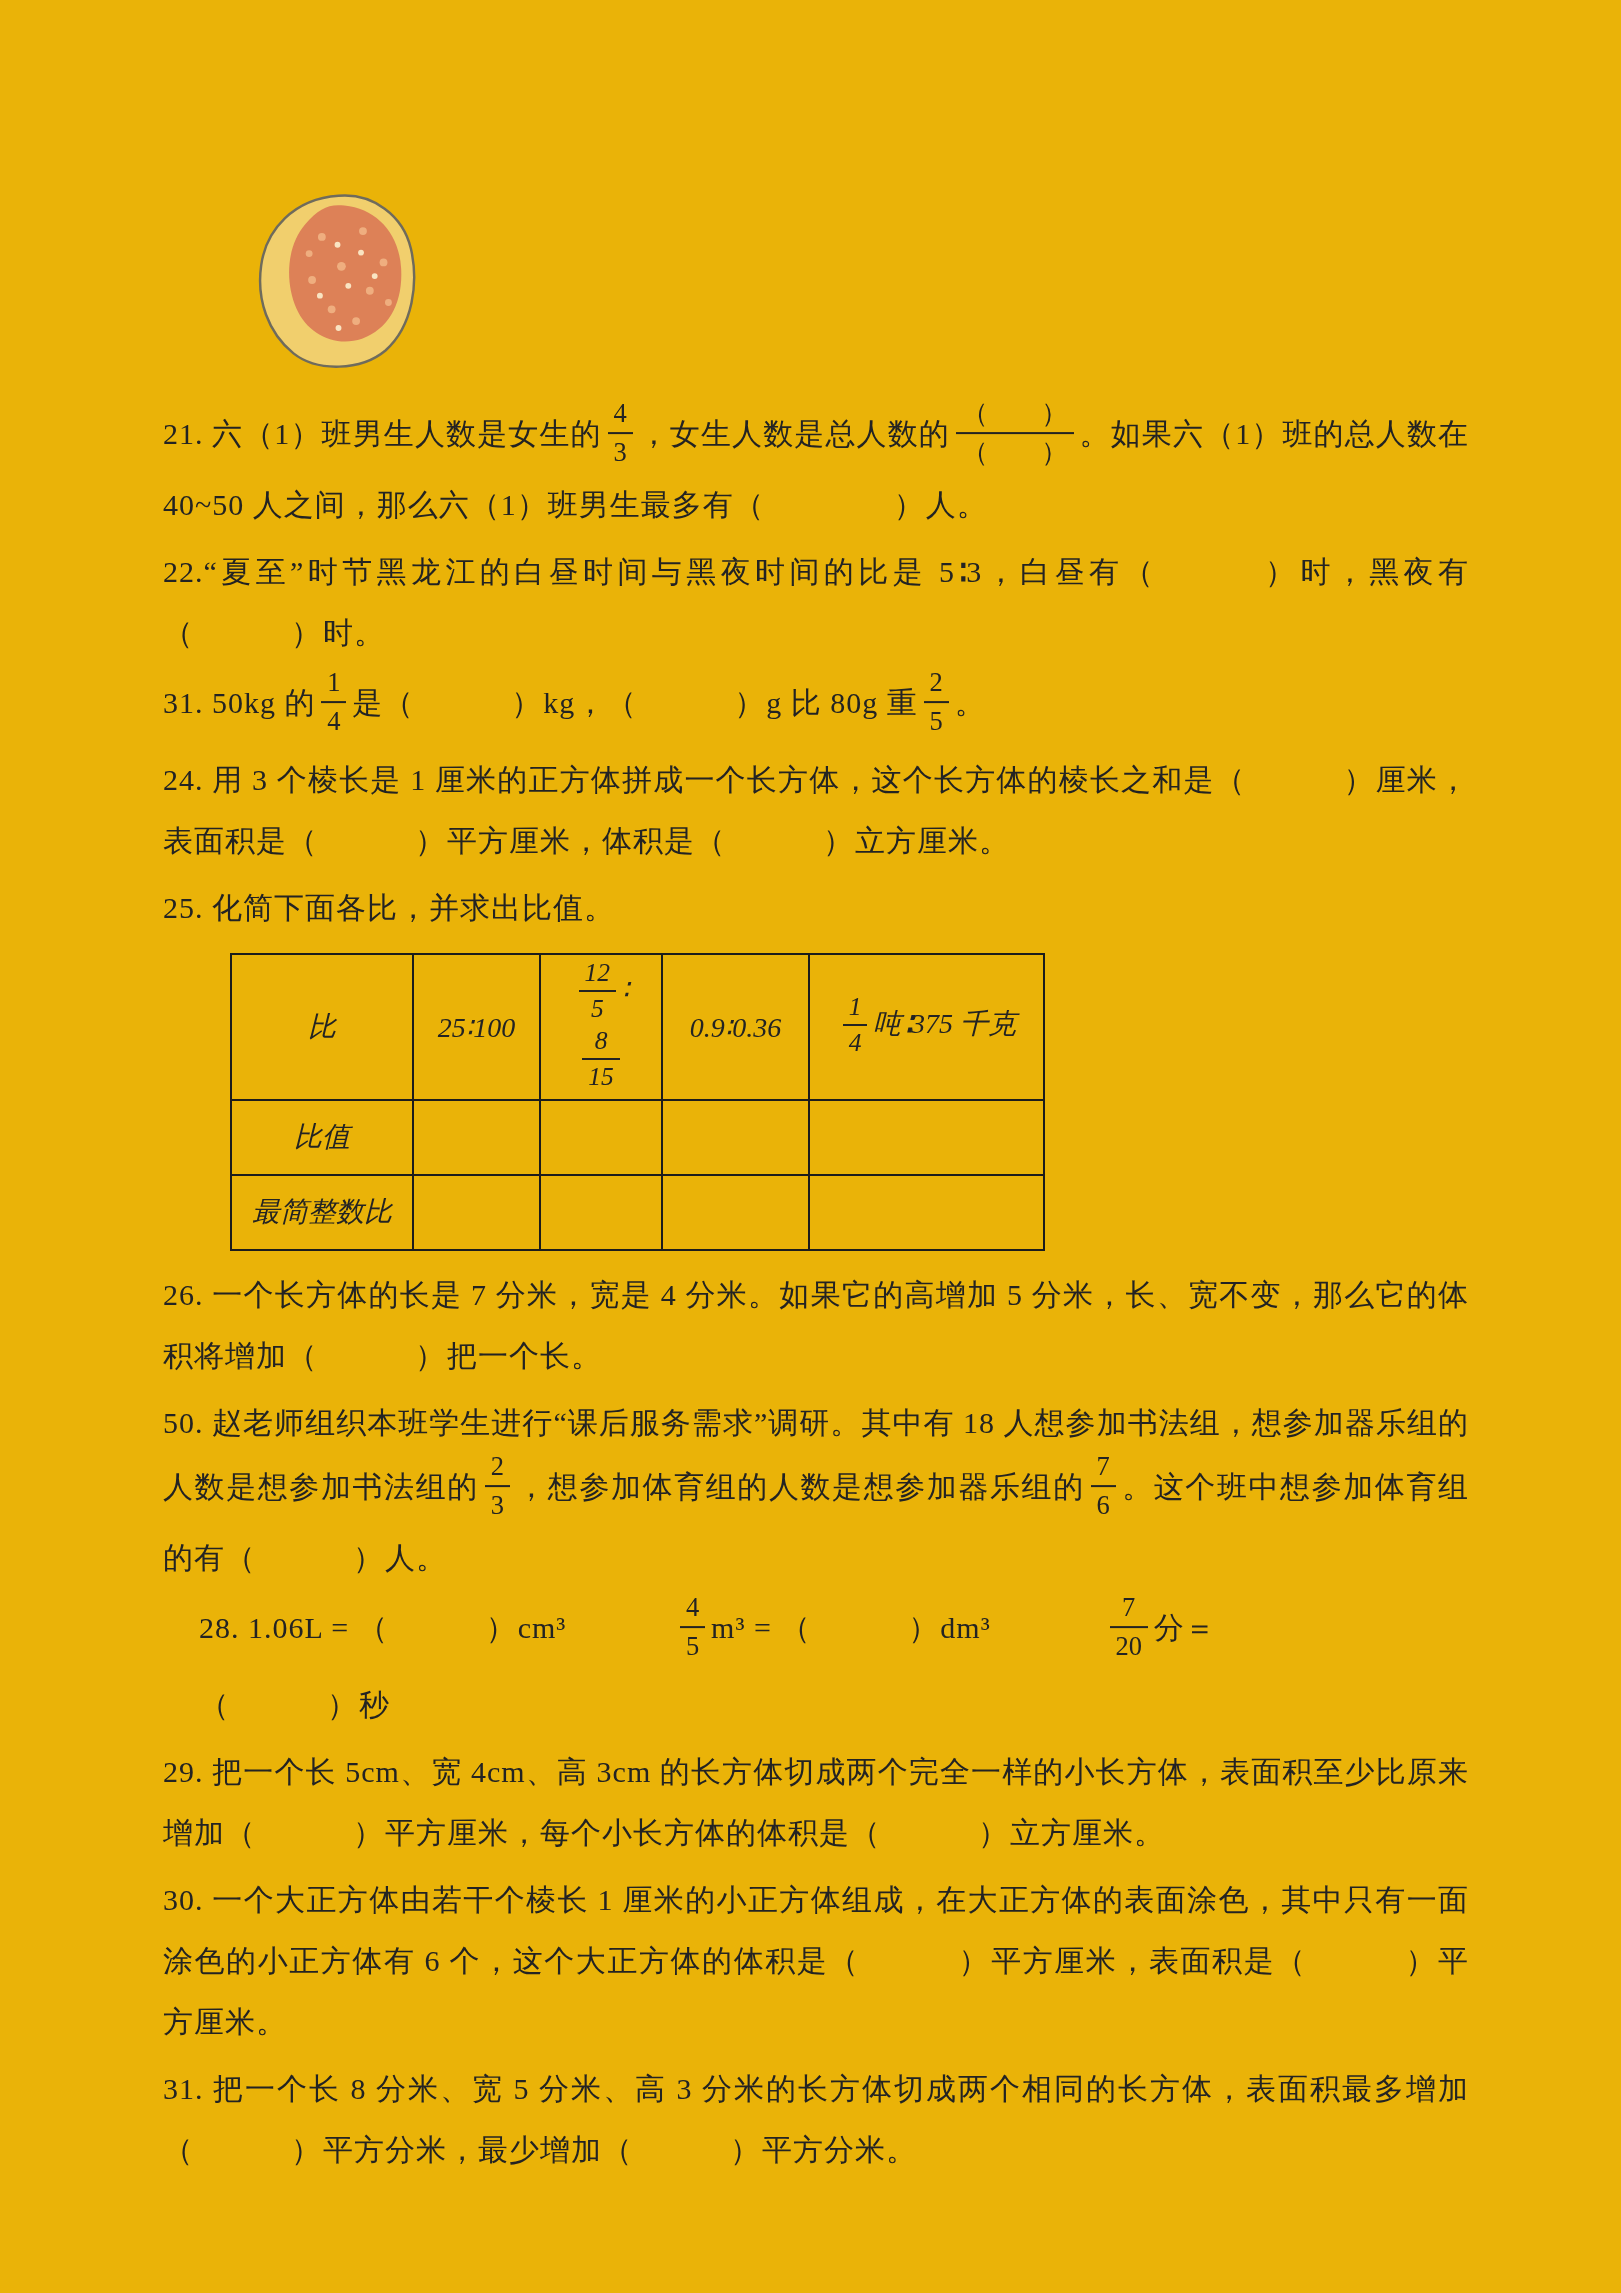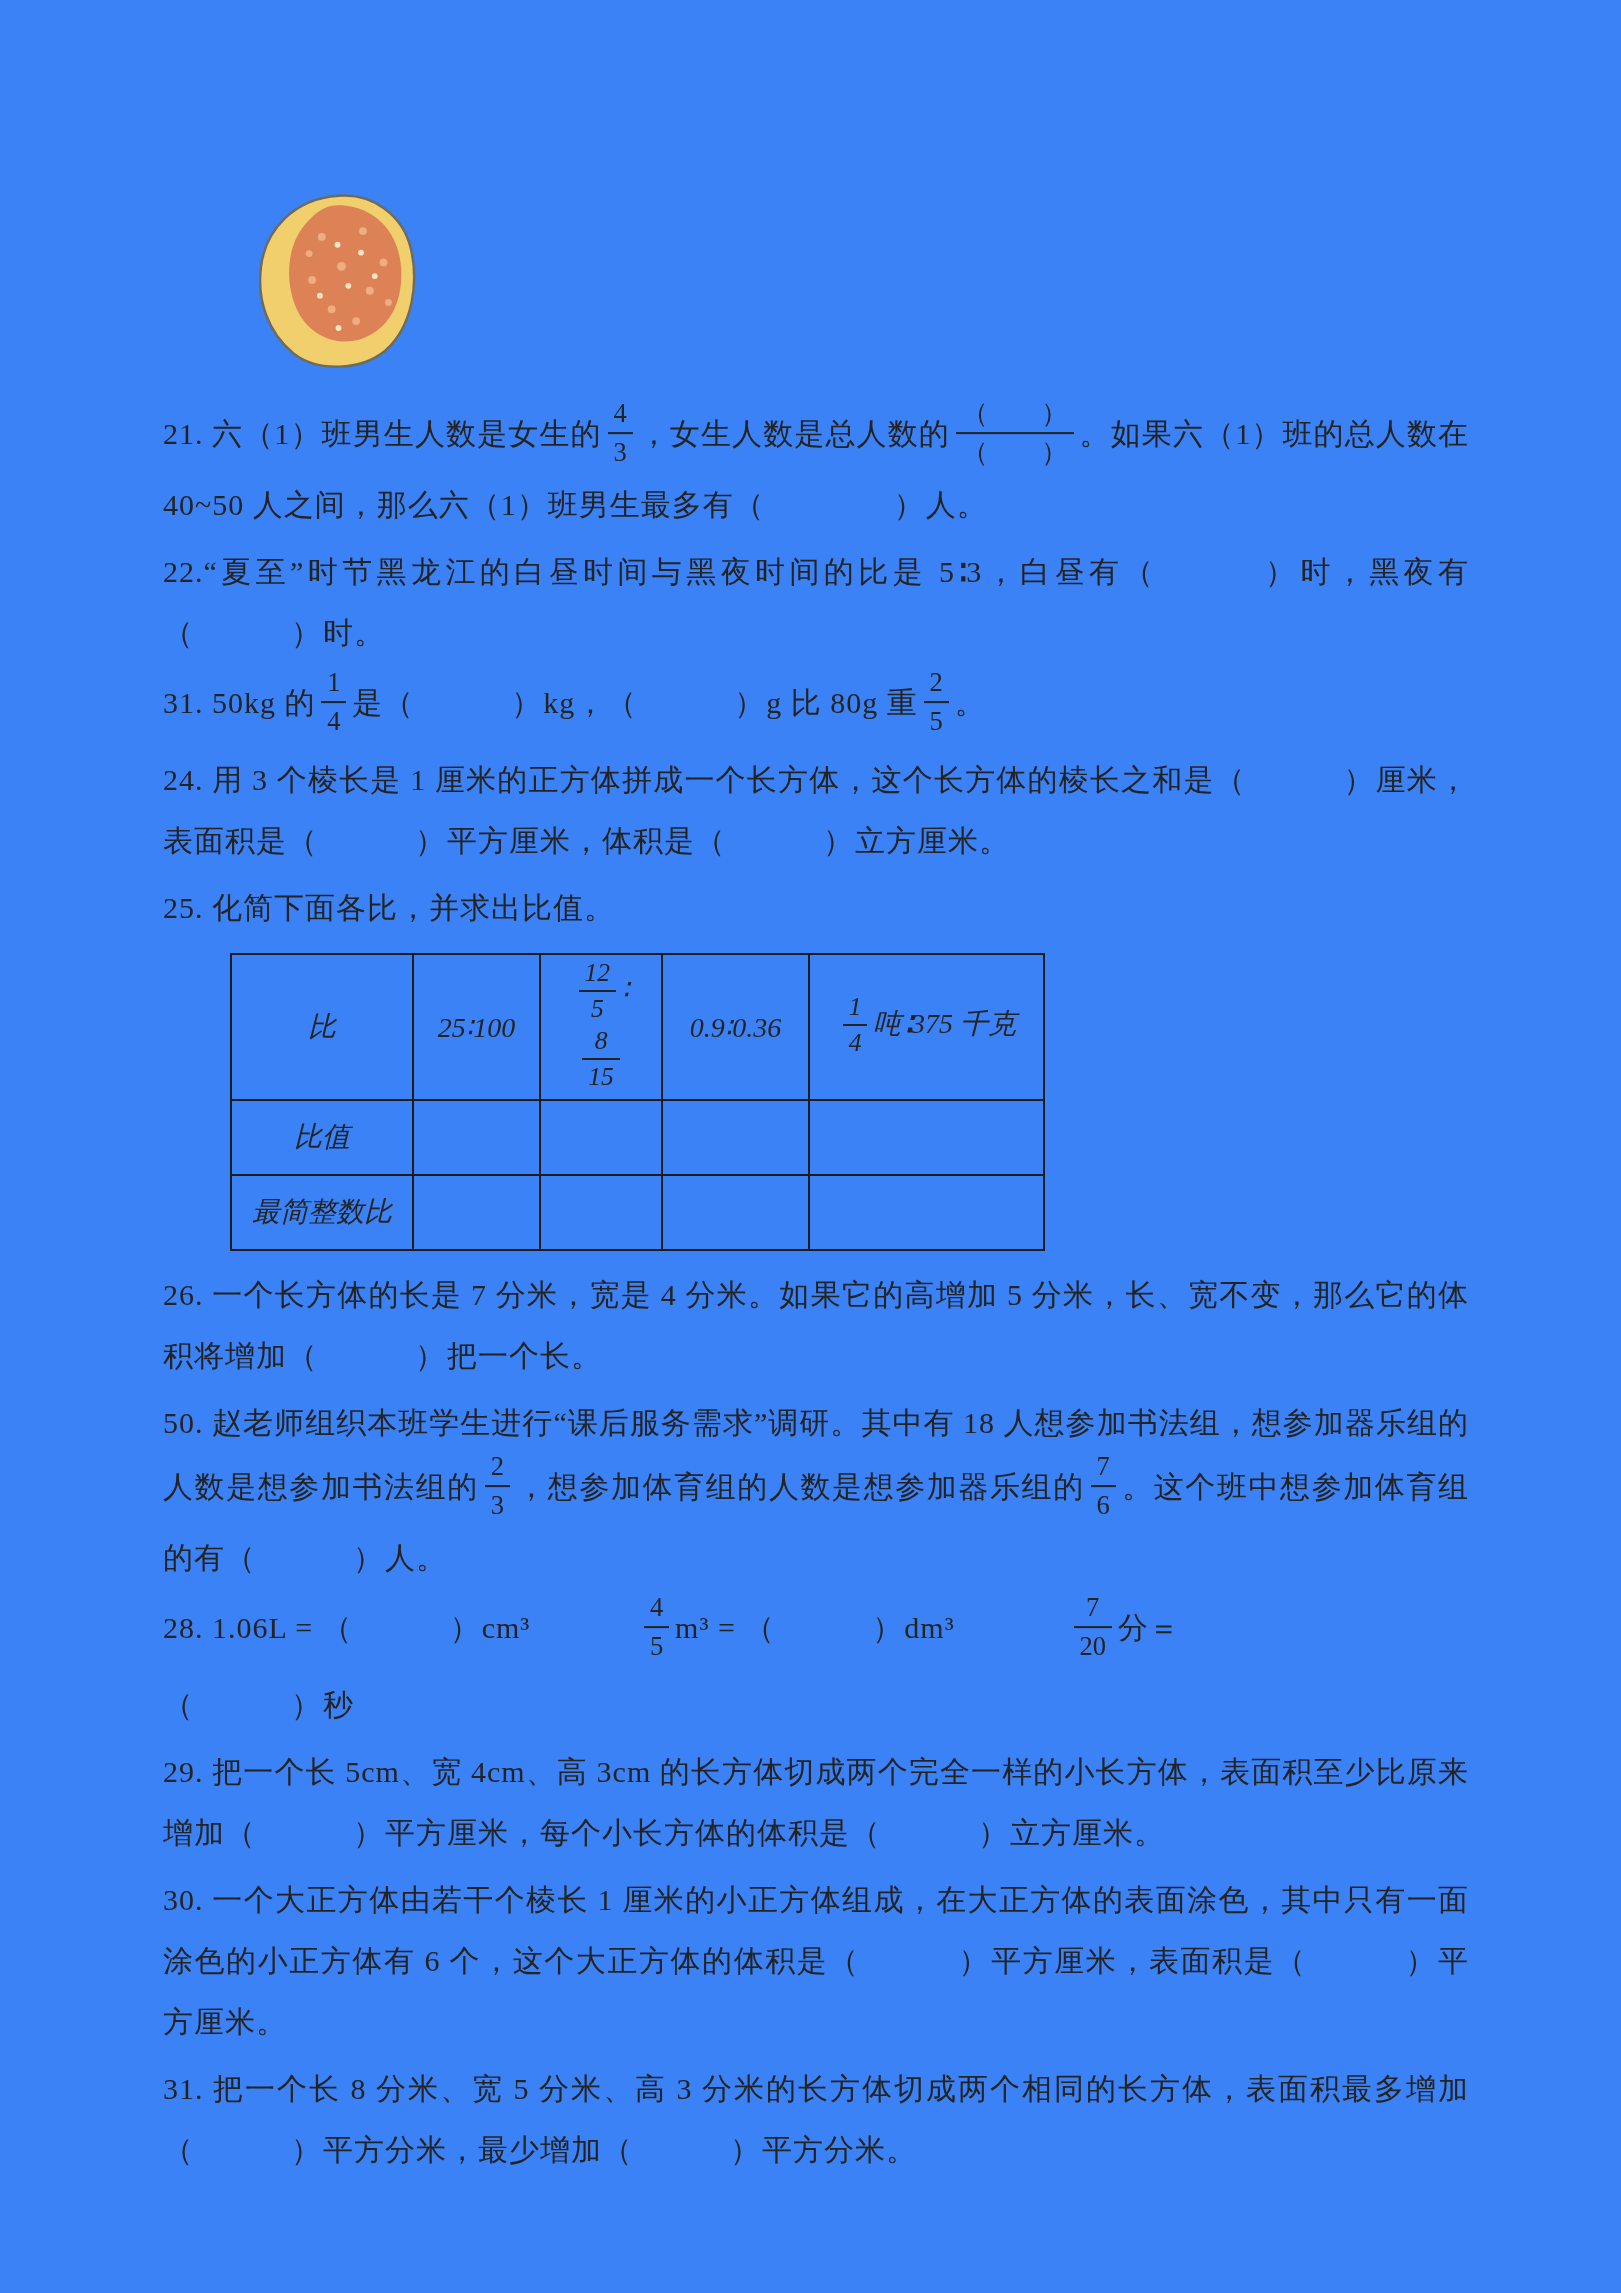--- a/index.html
+++ b/index.html
@@ -1,33 +1,33 @@
 <!DOCTYPE html>
 <html><head>
 <meta charset="utf-8">
 <style>
   html,body{margin:0;padding:0;background:#ffffff;}
   .page{
     position:relative;
     width:1621px;height:2294px;
-    background:#3b82f6;
+    background:#eab308;
     font-family:"Liberation Serif","DejaVu Serif",serif;
     color:#232323;
     overflow:hidden;
   }
   .pizza{position:absolute;left:253px;top:188px;}
   .content{position:absolute;left:163px;top:400px;width:1306px;}
   .q{
     margin:0 0 5.9px 0;
     font-size:30px;
     line-height:61px;
     text-align:justify;
     letter-spacing:1px;
   }
-  .q.noj{text-align:left;}
+  .q.noj{text-align:left;margin-left:36px;}
   .run{white-space:pre-wrap;}
   .blank{white-space:pre;letter-spacing:2px;}
   .frac{
     display:inline-block;
     vertical-align:middle;
     text-align:center;
     margin:0 5.9px;
     transform:translateY(-3.9px);
     letter-spacing:0;
   }

